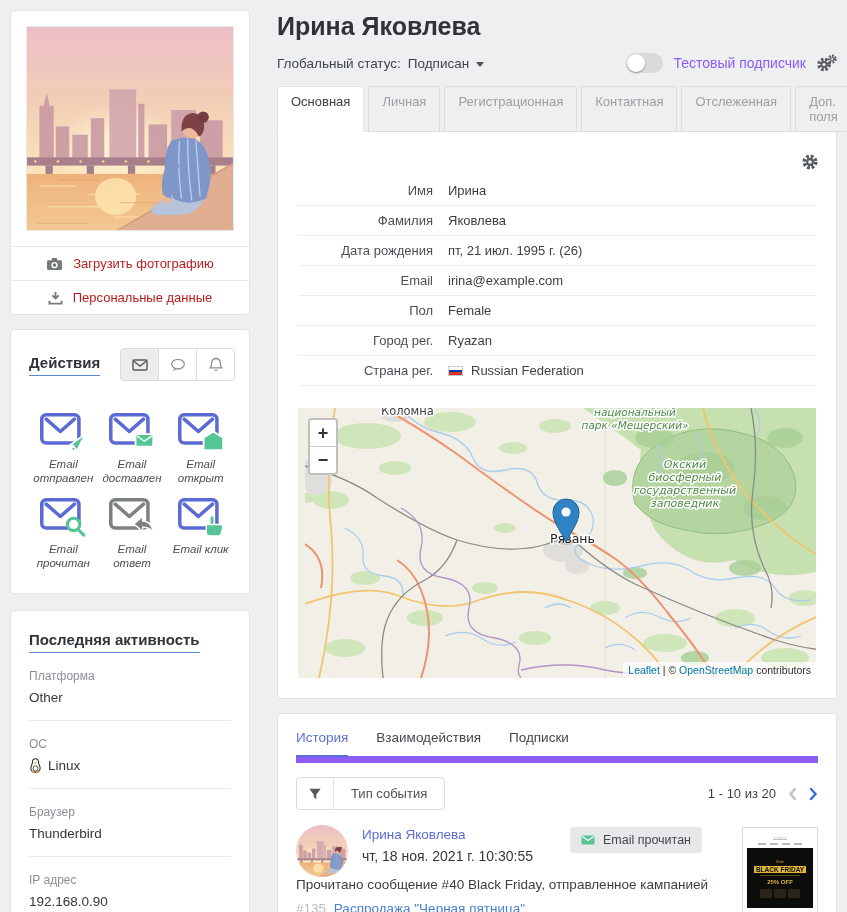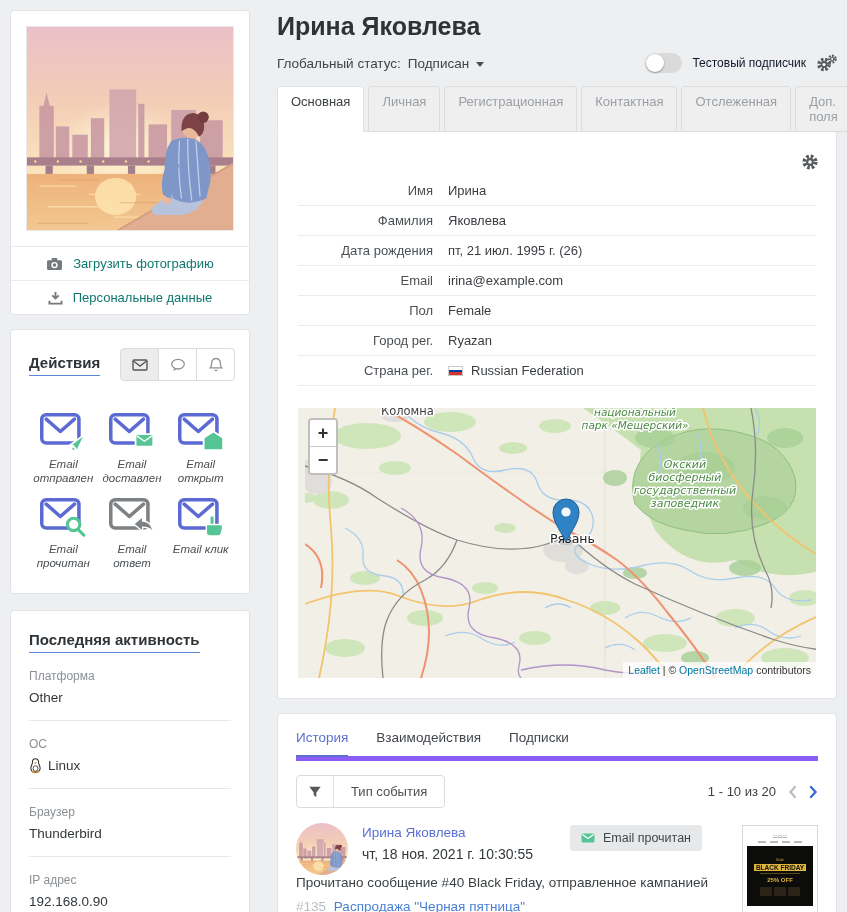--- a/index.html
+++ b/index.html
@@ -8,21 +8,21 @@
   .page{display:flex;padding:10px 10px 0 10px;box-sizing:border-box;gap:27px;}
   .card{background:#fff;border:1px solid #e1e3e6;border-radius:4px;box-sizing:border-box;}
 
   
   .sidebar{width:240px;flex:0 0 240px;display:flex;flex-direction:column;}
   .photo-card{padding:0;}
   .photo-wrap{padding:15px;}
   .photo-frame{border:1px solid #e9e9e9;height:203px;overflow:hidden;}
   .photo-frame svg{display:block;width:100%;height:100%;}
   .side-btn{display:flex;align-items:center;justify-content:center;gap:10px;height:33px;
-    border-top:1px solid #e8eaec;color:#0f766e;font-size:13px;cursor:pointer;}
+    border-top:1px solid #e8eaec;color:#b91c1c;font-size:13px;cursor:pointer;}
   .side-btn svg{flex:0 0 auto;}
 
   .actions-card{margin-top:14px;padding:18px 14px 22px 18px;}
   .card-h-row{display:flex;align-items:center;justify-content:space-between;}
   .card-title{font-size:15px;font-weight:bold;color:#2f3438;
     border-bottom:1px solid #5b87d6;padding-bottom:4px;}
   .chan-group{display:flex;}
   .chan-btn{width:37px;height:31px;display:flex;align-items:center;justify-content:center;
     border:1px solid #d9dbde;background:#fff;margin-left:-1px;cursor:pointer;}
   .chan-btn:first-child{border-radius:4px 0 0 4px;margin-left:0;}
@@ -42,21 +42,21 @@
   .main{width:560px;flex:0 0 560px;}
   h1{margin:2px 0 0 0;font-size:25px;font-weight:bold;color:#2f3337;}
   .status-row{margin-top:12px;display:flex;align-items:center;font-size:13.5px;color:#3f4447;}
   .status-dd{display:flex;align-items:center;gap:7px;margin-left:7px;cursor:pointer;}
   .caret{width:0;height:0;border-left:4.5px solid transparent;border-right:4.5px solid transparent;
     border-top:5.5px solid #4b5054;margin-top:2px;}
   .status-right{margin-left:auto;display:flex;align-items:center;gap:10px;}
   .toggle{width:37px;height:20px;border-radius:10px;background:#dadada;position:relative;cursor:pointer;}
   .toggle .knob{position:absolute;left:1px;top:1px;width:18px;height:18px;border-radius:50%;
     background:#fff;box-shadow:0 1px 2px rgba(0,0,0,.35);}
-  .test-label{font-size:12px;color:#0f172a;text-align:center;}
+  .test-label{font-size:14px;color:#8b5cf6;text-align:center;}
 
   .tabbar{margin-top:13px;display:flex;gap:4px;position:relative;z-index:2;}
   .tab{padding:7px 13px 7px 13px;font-size:13px;color:#9aa0a6;background:#efefef;
     border:1px solid #dcdcdc;border-radius:3px 3px 0 0;cursor:pointer;margin-bottom:-1px;}
   .tab.active{background:#fff;color:#3c4144;border-color:#e0e2e6;border-bottom-color:#fff;}
 
   .main-card{position:relative;border-radius:0 3px 3px 3px;padding:14px 20px 20px 20px;z-index:1;}
   .gear-btn{position:absolute;top:22px;right:18px;cursor:pointer;}
   .fields{margin-top:30px;}
   .f-row{display:flex;align-items:center;padding:7px 0;border-bottom:1px solid #ececec;font-size:13px;}
@@ -70,21 +70,21 @@
   .zoomctl{position:absolute;top:10px;left:10px;width:26px;border:2px solid rgba(0,0,0,.25);
     border-radius:4px;overflow:hidden;background:#fff;z-index:5;}
   .zoomctl div{height:26px;display:flex;align-items:center;justify-content:center;
     font-size:18px;font-weight:bold;color:#333;cursor:pointer;background:#fff;}
   .zoomctl div:first-child{border-bottom:1px solid #ccc;}
   .attrib{position:absolute;right:0;bottom:0;background:rgba(255,255,255,.75);
     font-size:10.5px;color:#333;padding:2px 5px;z-index:5;}
   .attrib a{color:#0078a8;text-decoration:none;cursor:pointer;}
 
   .history-card{margin-top:14px;padding:16px 18px 20px 18px;}
-  .h-tabs{display:flex;gap:28px;border-bottom:5px solid #8b5cf6;}
+  .h-tabs{display:flex;gap:28px;border-bottom:7px solid #8b5cf6;}
   .h-tab{font-size:13.5px;color:#42474c;padding-bottom:10px;cursor:pointer;}
   .h-tab.active{color:#5b6fd0;border-bottom:2px solid #5b6fd0;margin-bottom:-1px;}
   .filter-row{margin-top:14px;display:flex;align-items:center;}
   .filter-btn{display:flex;align-items:stretch;border:1px solid #d9dbde;border-radius:4px;
     background:#fff;height:31px;cursor:pointer;}
   .filter-ico{width:36px;display:flex;align-items:center;justify-content:center;border-right:1px solid #e2e4e7;}
   .filter-txt{display:flex;align-items:center;padding:0 17px;font-size:13px;color:#4b5054;}
   .pager{margin-left:auto;display:flex;align-items:center;gap:12px;}
   .pager-text{font-size:13px;color:#3c4145;}
   .pg-arrow{cursor:pointer;display:flex;align-items:center;}

